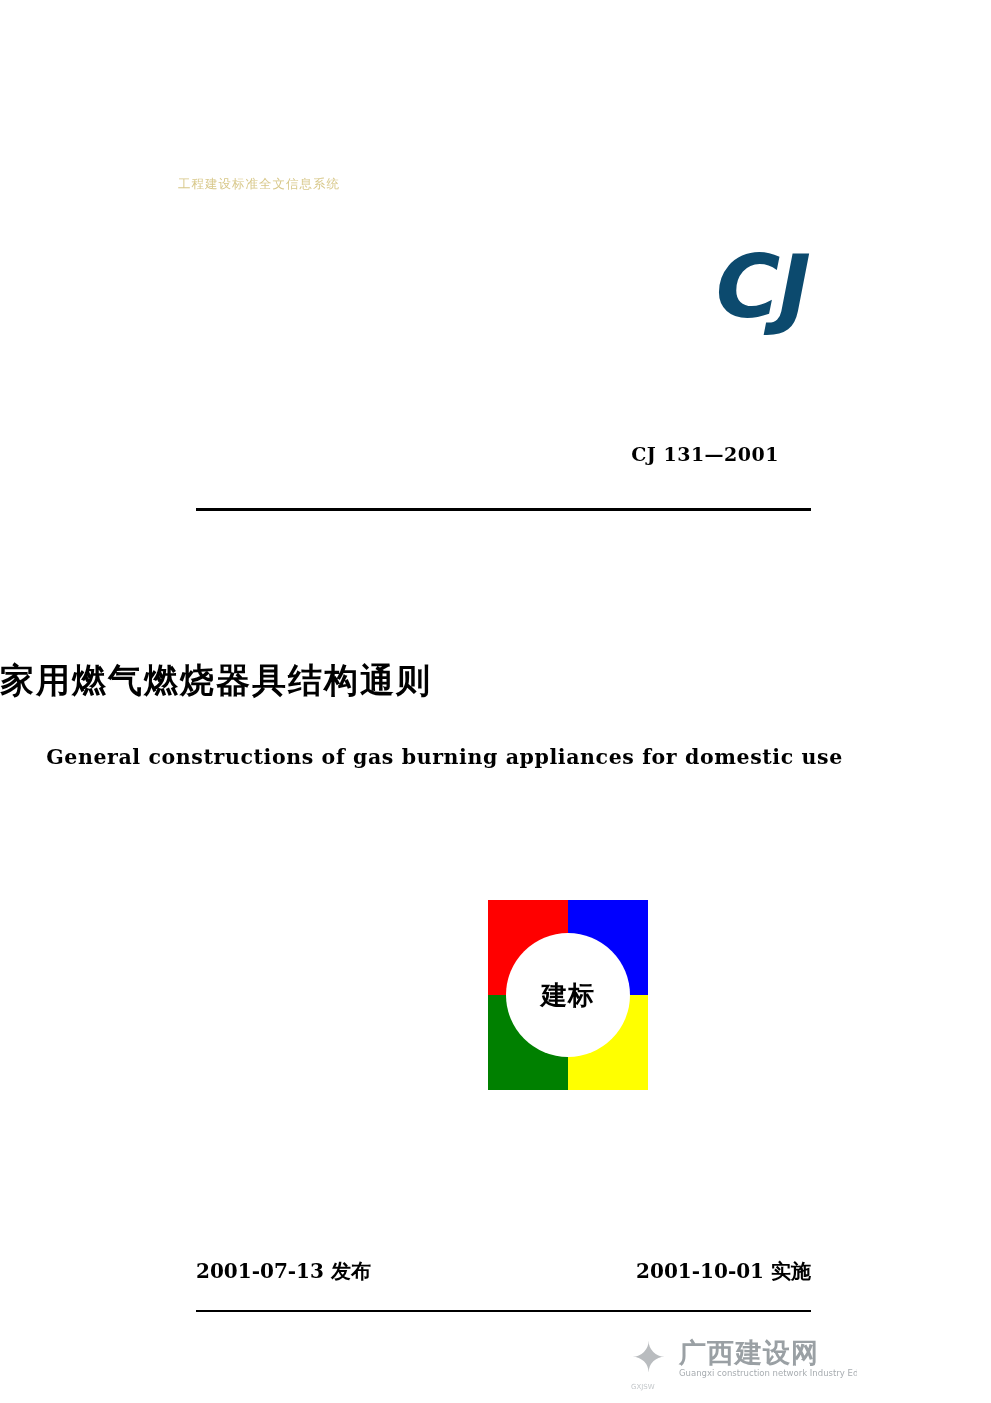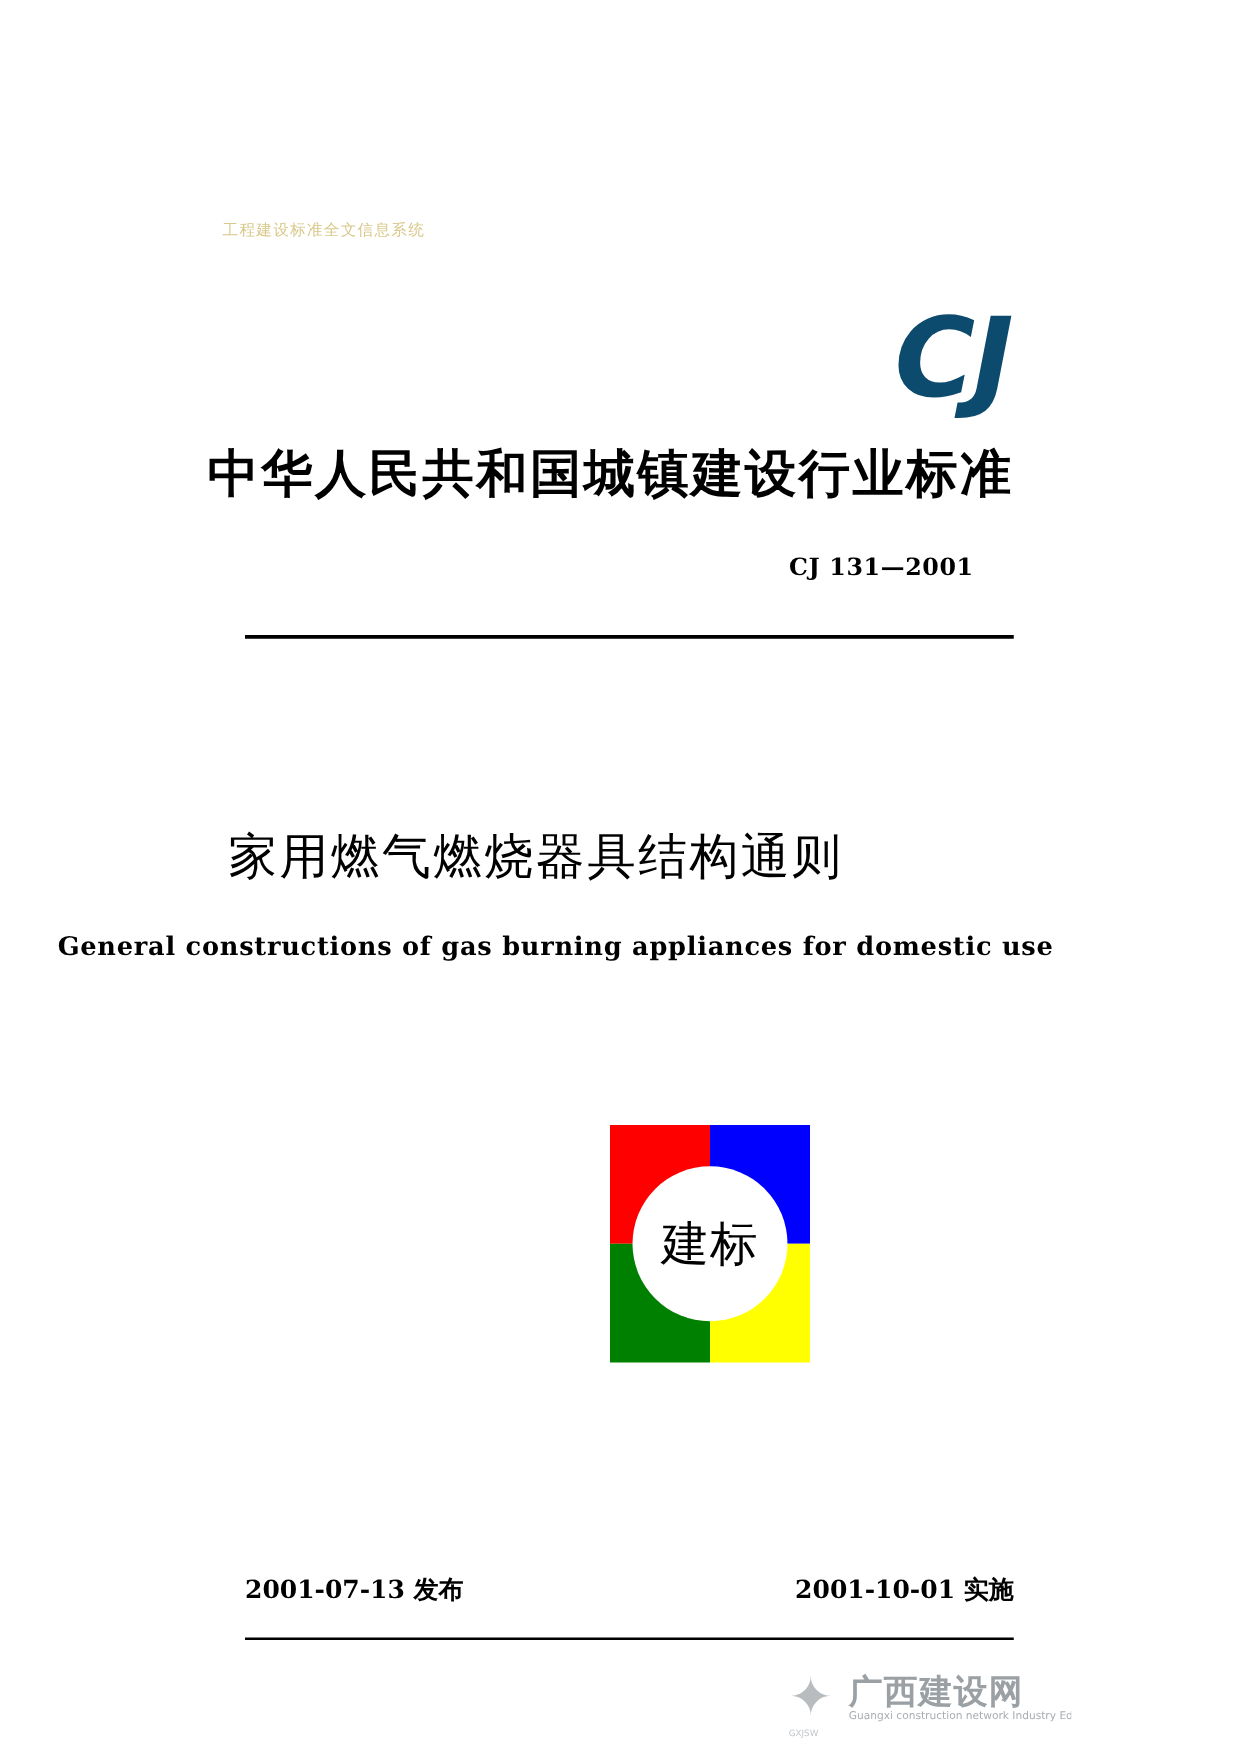--- a/index.html
+++ b/index.html
@@ -80,24 +80,24 @@
     top: 508px;
     height: 3px;
     background: #000000;
   }
 
   .doc-title-cn {
     position: absolute;
     left: 0;
     right: 0;
     top: 658px;
-    text-align: center;
-    font-family: "DejaVu Sans", sans-serif;
-    font-weight: normal;
-    font-size: 39px;
+    text-align: left;
+    font-family: "DejaVu Sans", sans-serif;
+    font-weight: bold;
+    font-size: 34px;
     letter-spacing: 2px;
     color: #000000;
   }
 
   .doc-title-en {
     position: absolute;
     left: 0;
     right: 0;
     top: 745px;
     text-align: center;
@@ -133,23 +133,24 @@
     width: 124px;
     height: 124px;
     border-radius: 50%;
     background: #ffffff;
     display: flex;
     align-items: center;
     justify-content: center;
   }
   .emblem .circle span {
     font-family: "DejaVu Sans", sans-serif;
-    font-size: 38px;
-    letter-spacing: 1px;
-    color: #000000;
+    font-size: 26px;
+    letter-spacing: 1px;
+    color: #000000;
+    font-weight: bold;
   }
 
   .rule-bottom {
     position: absolute;
     left: 196px;
     right: 46px;
     top: 1310px;
     height: 2px;
     background: #000000;
   }
@@ -237,21 +238,20 @@
 </style>
 </head>
 <body>
 
 <div class="page">
 
   <div class="watermark">工程建设标准全文信息系统</div>
 
   <div class="cj-logo">CJ</div>
 
-  <div class="national-title">中华人民共和国城镇建设行业标准</div>
 
   <div class="std-number">CJ 131—2001</div>
 
   <div class="rule-top"></div>
 
   <div class="doc-title-cn">家用燃气燃烧器具结构通则</div>
 
   <div class="doc-title-en">General constructions of gas burning appliances for domestic use</div>
 
   <div class="emblem">

